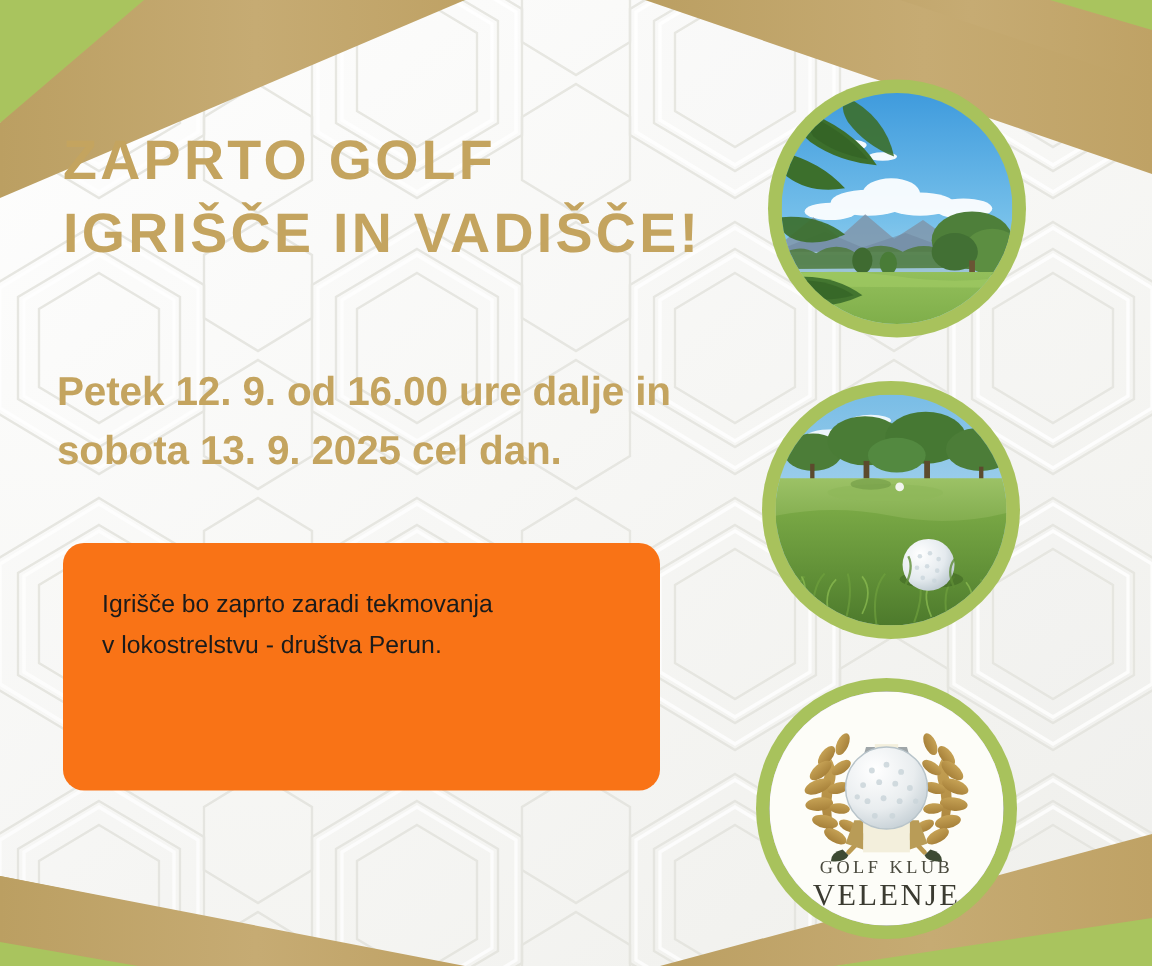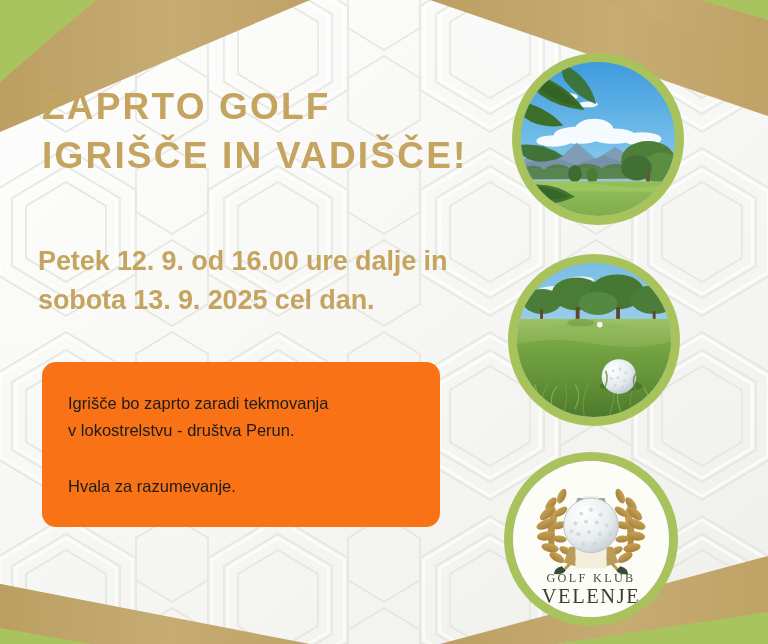--- a/index.html
+++ b/index.html
@@ -181,21 +181,20 @@
 
   <div class="headline">ZAPRTO GOLF
 IGRIŠČE IN VADIŠČE!</div>
 
   <div class="subhead">Petek 12. 9. od 16.00 ure dalje in
 sobota 13. 9.  2025 cel dan.</div>
 
   <div class="notice-card">
     <div class="notice-body">Igrišče  bo zaprto zaradi tekmovanja
 v lokostrelstvu - društva Perun.</div>
-    <div class="notice-thanks">Hvala za razumevanje.</div>
   </div>
 
   <div class="circle circle-1">
     <div class="inner">
       <svg viewBox="0 0 160 160" preserveAspectRatio="xMidYMid slice" xmlns="http://www.w3.org/2000/svg">
         <defs>
           <linearGradient id="sky1" x1="0" y1="0" x2="0" y2="1">
             <stop offset="0%" stop-color="#3f9bdd"></stop>
             <stop offset="55%" stop-color="#76c0ea"></stop>
             <stop offset="100%" stop-color="#bcdff1"></stop>

